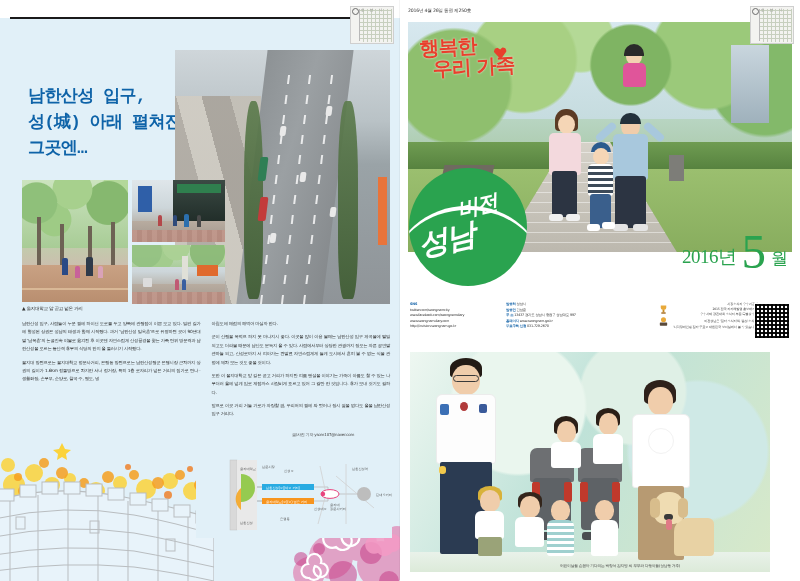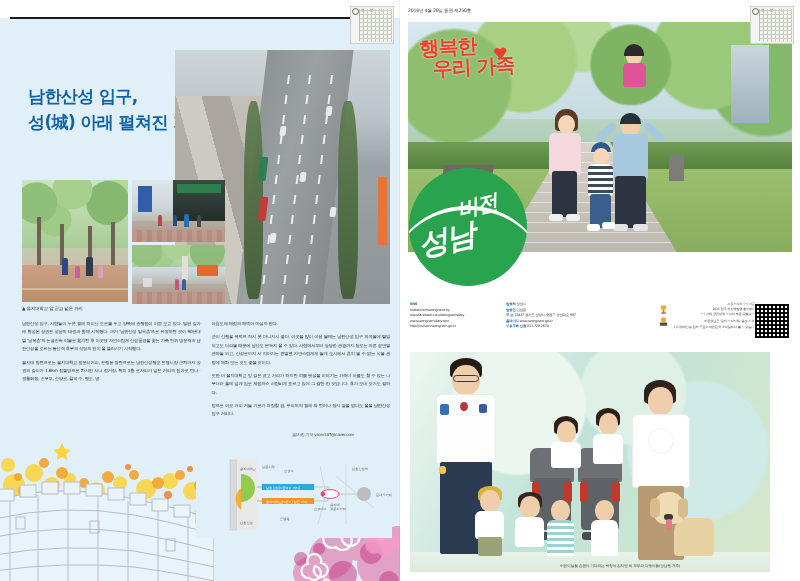--- a/index.html
+++ b/index.html
@@ -56,20 +56,21 @@
     border-right:1px solid #b8b8b8; }
   .stamp-top { position:absolute; left:10px; top:1px; font-size:3.4px; color:#555;
     letter-spacing:2.2px;}
   .stamp-circle { position:absolute; left:1px; top:1px; width:7px; height:7px;
     border-radius:50%; border:.6px solid #6a6a6a;}
 
   .pl-title {
     position:absolute; left:28px; top:84px;
     color:#0e63a8; font-weight:bold; font-size:17px; line-height:1.52;
     letter-spacing:-0.6px;
+    font-family:Liberation Mono, monospace;
   }
 
   
   .ph { position:absolute; background:#b9c6c9; overflow:hidden; }
   .ph-big    { left:175px; top:50px;  width:215px; height:254px; }
   .ph-tree   { left:22px;  top:180px; width:106px; height:122px; }
   .ph-st1    { left:132px; top:180px; width:93px;  height:62px; }
   .ph-st2    { left:132px; top:245px; width:93px;  height:59px; }
 
   
@@ -308,20 +309,21 @@
     <div class="masthead-stamp">
       <div class="stamp-circle"></div>
       <div class="stamp-top">성 남 시</div>
       <div class="stamp-side"></div>
       <div class="stamp-grid"></div>
     </div>
 
     <div class="pl-title">
       <div>남한산성 입구,</div>
       <div>성(城) 아래 펼쳐진 거리</div>
+      <div>그곳엔…</div>
     </div>
 
     <div class="ph ph-big">
       <div class="aerial-sky"></div>
       <div class="aerial-blocks"></div>
       <div class="aerial-road"></div>
       <div class="aerial-lane" style="left:46%;"></div>
       <div class="aerial-lane" style="left:56%;"></div>
       <div class="aerial-lane" style="left:66%;"></div>
       <div class="aerial-green" style="left:32%;"></div>
@@ -595,20 +597,25 @@
     </div>
 
     <div class="vision-badge">
       <div class="vb-text">
         <span class="vb-vision">비전</span>
         <span class="vb-name">성남</span>
       </div>
       <div class="vb-arc"></div>
     </div>
 
+    <div class="issue-date">
+      <span class="id-year">2016년</span>
+      <span class="id-month-num">5</span>
+      <span class="id-month-word">월</span>
+    </div>
 
     <div class="info-bar">
       <div class="ib-block ib-sns">
         <div class="ib-label">SNS</div>
         <div>twitter.com/seongnamcity</div>
         <div>www.facebook.com/seongnamdiary</div>
         <div>www.seongnamdiary.com</div>
         <div>http://invision.seongnam.go.kr</div>
       </div>
       <div class="ib-block ib-pub">

